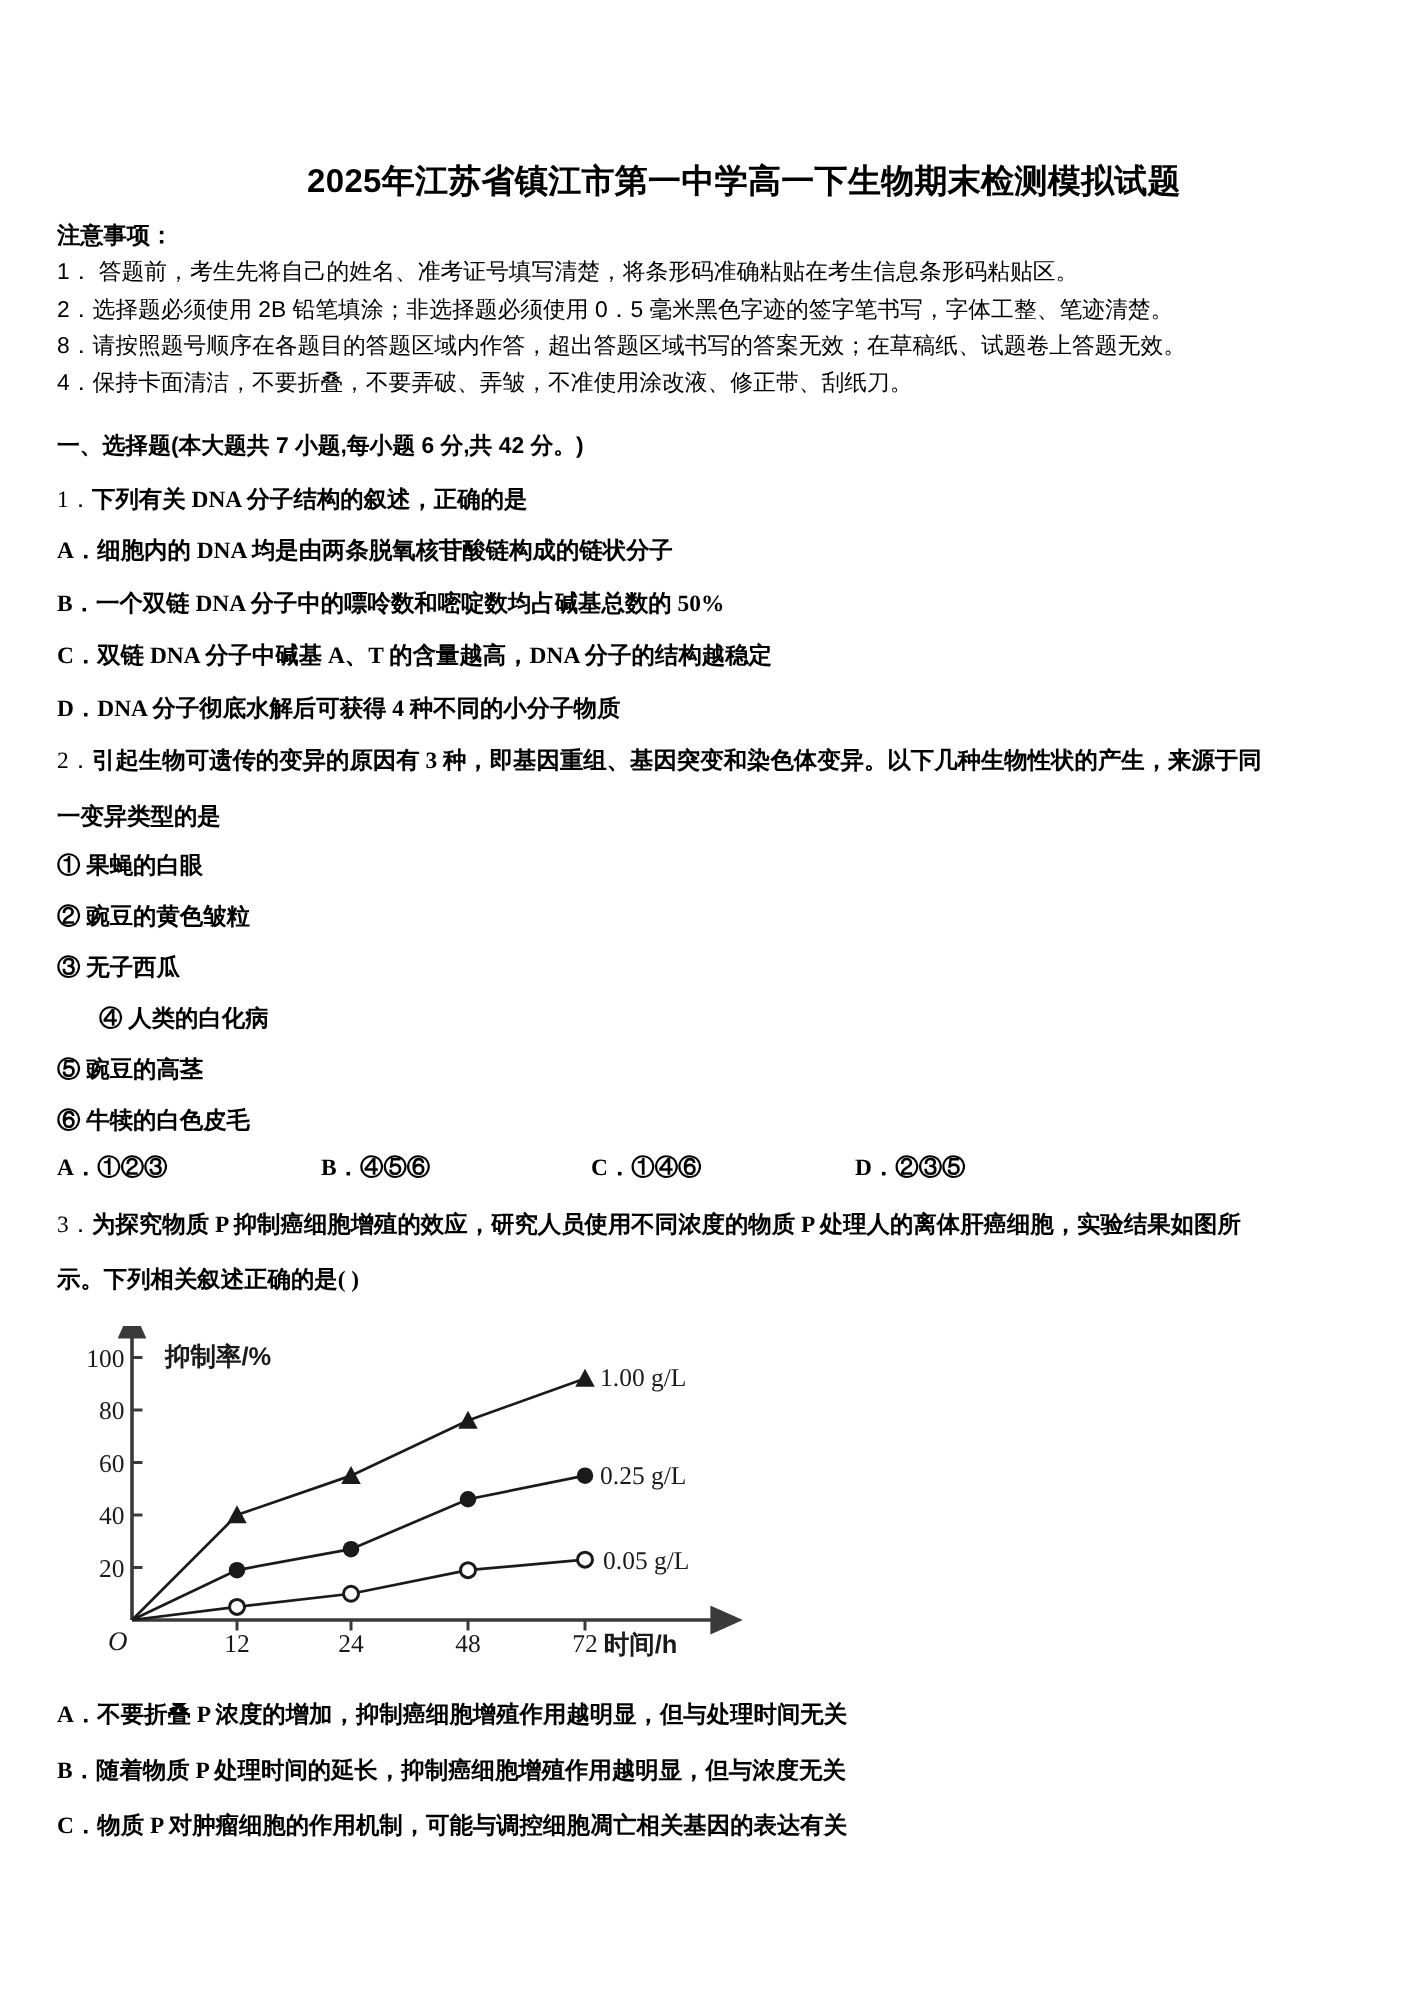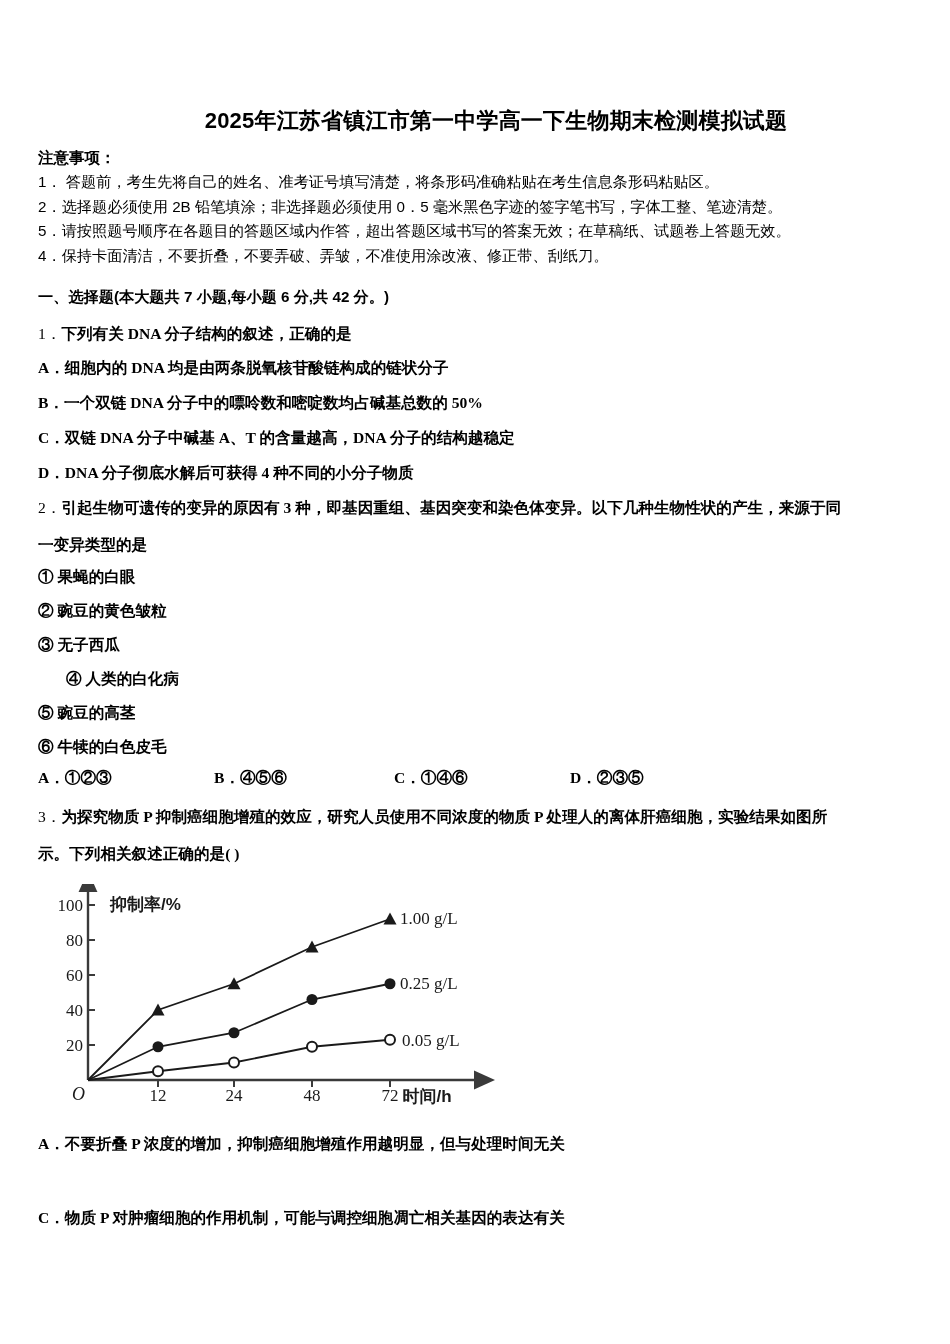--- a/index.html
+++ b/index.html
@@ -128,21 +128,21 @@
 <body>
 
 <div class="page">
 
   <div class="doc-title">2025年江苏省镇江市第一中学高一下生物期末检测模拟试题</div>
 
   <div class="notice-block">
     <div class="notice-head">注意事项：</div>
     <div class="notice-item">1．  答题前，考生先将自己的姓名、准考证号填写清楚，将条形码准确粘贴在考生信息条形码粘贴区。</div>
     <div class="notice-item">2．选择题必须使用 2B 铅笔填涂；非选择题必须使用 0．5 毫米黑色字迹的签字笔书写，字体工整、笔迹清楚。</div>
-    <div class="notice-item">5．请按照题号顺序在各题目的答题区域内作答，超出答题区域书写的答案无效；在草稿纸、试题卷上答题无效。</div>
+    <div class="notice-item">8．请按照题号顺序在各题目的答题区域内作答，超出答题区域书写的答案无效；在草稿纸、试题卷上答题无效。</div>
     <div class="notice-item">4．保持卡面清洁，不要折叠，不要弄破、弄皱，不准使用涂改液、修正带、刮纸刀。</div>
   </div>
 
   <div class="section-head">一、选择题(本大题共 7 小题,每小题 6 分,共 42 分。)</div>
 
   <div class="qtext" style="top:323px;">
     <span class="qnum">1．</span><span class="qstem">下列有关 DNA 分子结构的叙述，正确的是</span>
   </div>
   <div class="opt" style="top:357px;">A．细胞内的 DNA 均是由两条脱氧核苷酸链构成的链状分子</div>
   <div class="opt" style="top:392px;">B．一个双链 DNA 分子中的嘌呤数和嘧啶数均占碱基总数的 50%</div>
@@ -241,15 +241,16 @@
         <path d="M346,28.5 L352.5,40.5 L339.5,40.5 z"></path>
       </g>
 
       <text x="356" y="40" font-family="Liberation Serif, serif" font-size="17" fill="#1a1a1a">1.00 g/L</text>
       <text x="356" y="105" font-family="Liberation Serif, serif" font-size="17" fill="#1a1a1a">0.25 g/L</text>
       <text x="358" y="162" font-family="Liberation Serif, serif" font-size="17" fill="#1a1a1a">0.05 g/L</text>
     </svg>
   </div>
 
   <div class="opt" style="top:1133px;">A．不要折叠 P 浓度的增加，抑制癌细胞增殖作用越明显，但与处理时间无关</div>
+  <div class="opt" style="top:1170px;">B．随着物质 P 处理时间的延长，抑制癌细胞增殖作用越明显，但与浓度无关</div>
   <div class="opt" style="top:1207px;">C．物质 P 对肿瘤细胞的作用机制，可能与调控细胞凋亡相关基因的表达有关</div>
 
 </div>
 
 </body></html>

